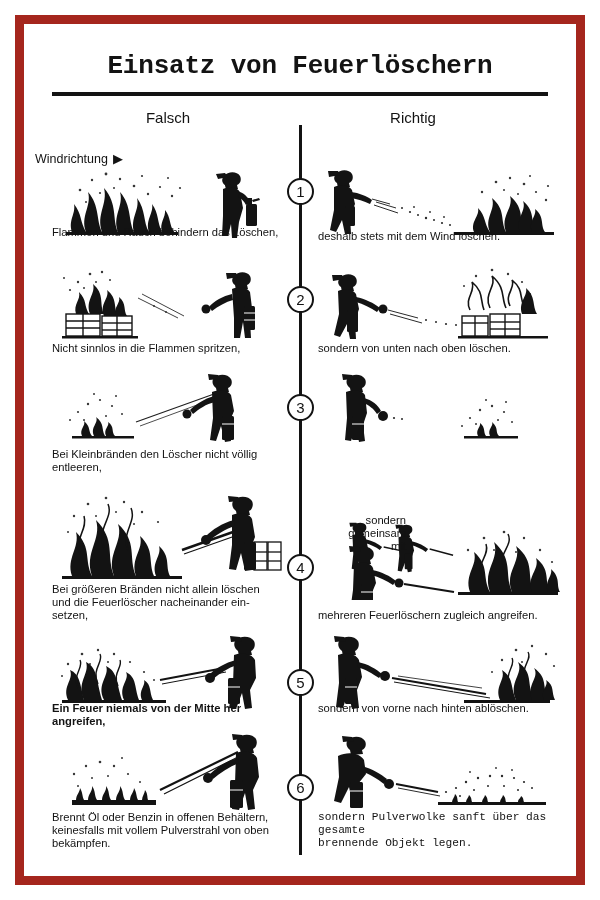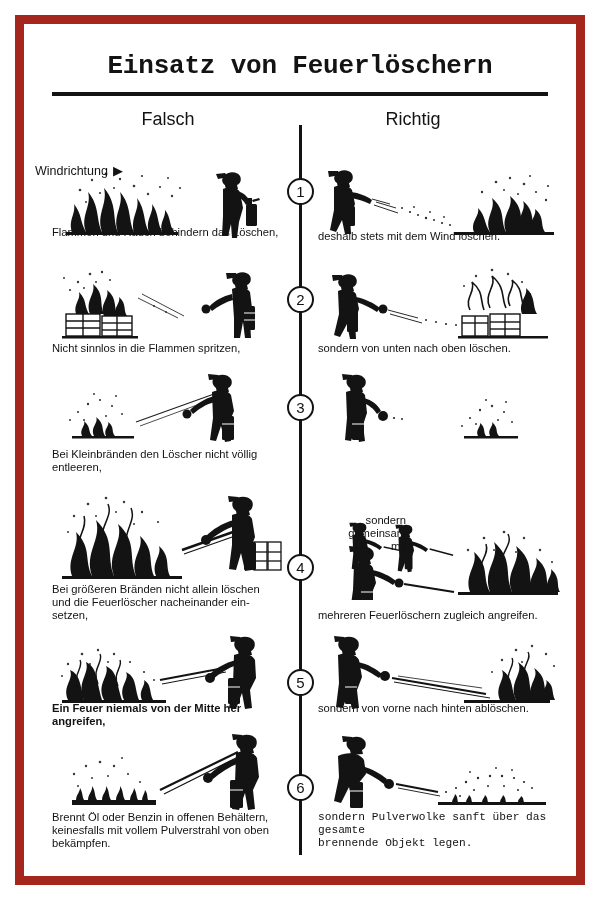--- a/index.html
+++ b/index.html
@@ -64,33 +64,33 @@
     top: 68px;
     width: 496px;
     height: 4px;
     background: #131313;
   }
 
   
   .col-head {
     position: absolute;
     top: 85px;
-    font-size: 18px;
+    font-size: 15px;
     color: #131313;
     text-align: center;
     width: 140px;
   }
   .col-head.falsch  { left: 74px; }
   .col-head.richtig { left: 319px; }
 
   
   .wind {
     position: absolute;
     left: 11px;
-    top: 140px;
+    top: 128px;
     font-size: 12.5px;
     color: #131313;
     display: flex;
     align-items: flex-start;
     gap: 5px;
     white-space: nowrap;
   }
   .wind .arrow {
     font-size: 13px;
     line-height: 1;

